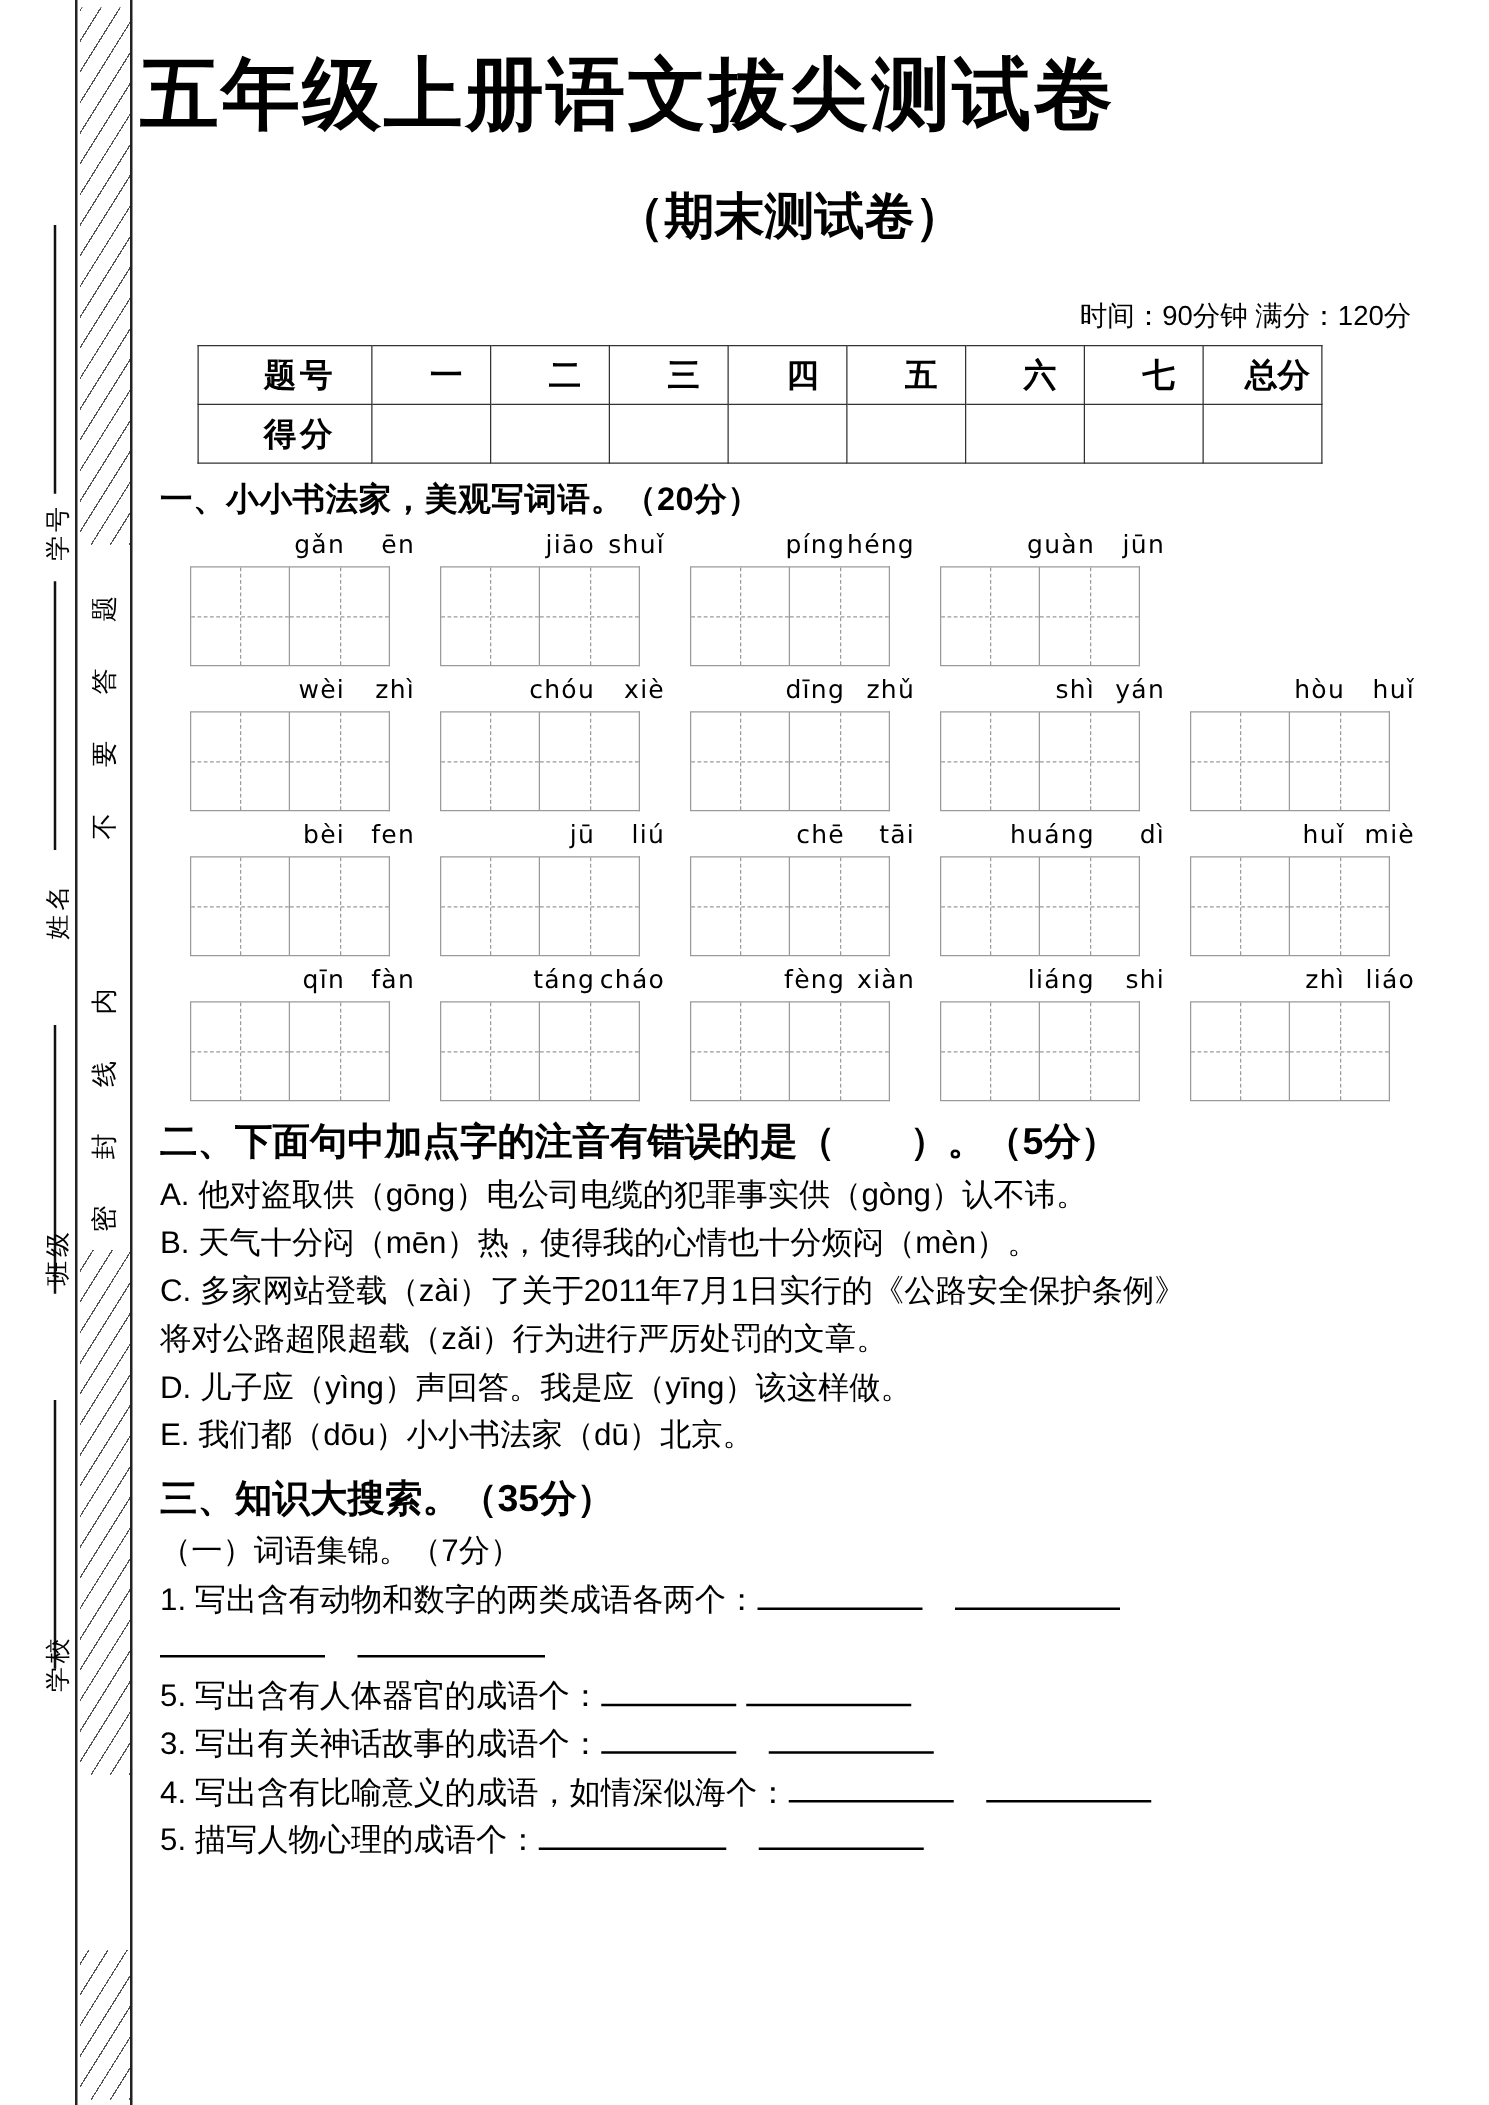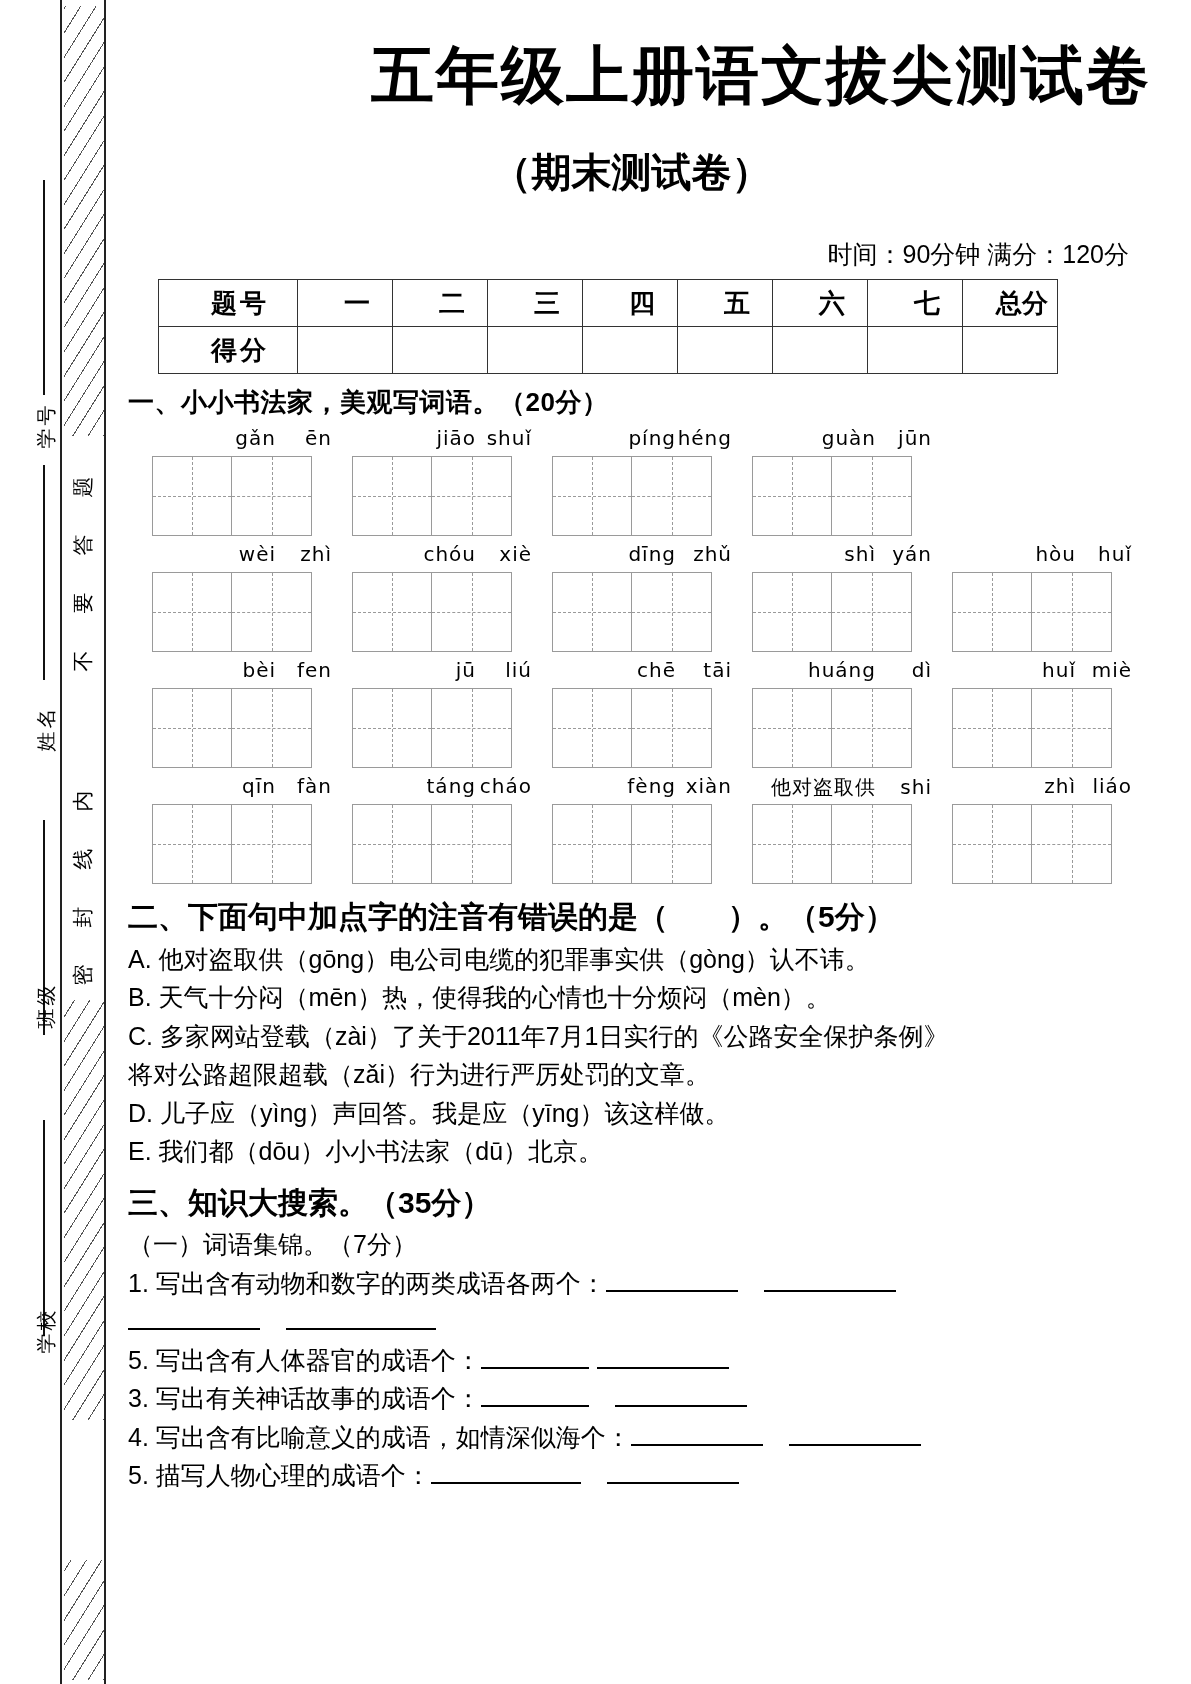--- a/index.html
+++ b/index.html
@@ -69,38 +69,38 @@
   }
 
   
   .sheet {
     position: absolute;
     left: 112px; top: 0;
     width: 1079px; height: 1684px;
   }
 
   .title {
-    text-align: right;
+    text-align: left;
     font-size: 63px;
     font-weight: bold;
     letter-spacing: 2px;
     margin: 33px 0 0 0;
     font-family: "Liberation Sans", "DejaVu Sans", sans-serif;
     padding-right: 40px;
   }
   .subtitle {
     text-align: center;
     font-size: 40px;
     font-weight: bold;
     margin-top: 26px;
     padding-right: 40px;
   }
   .meta {
     text-align: right;
-    font-size: 25px;
+    font-size: 22px;
     margin: 38px 62px 8px 0;
     font-weight: 500;
   }
 
   table.score {
     border-collapse: collapse;
     margin: 0 0 0 46px;
     width: 900px;
     table-layout: fixed;
   }
@@ -370,21 +370,21 @@
           </div>
         </div>
         <div class="word-cell">
           <div class="py"><span>fèng</span><span>xiàn</span></div>
           <div class="grid">
             <div class="cellbox"></div>
             <div class="cellbox"></div>
           </div>
         </div>
         <div class="word-cell">
-          <div class="py"><span>他对盗取供</span><span>shi</span></div>
+          <div class="py"><span>liáng</span><span>shi</span></div>
           <div class="grid">
             <div class="cellbox"></div>
             <div class="cellbox"></div>
           </div>
         </div>
         <div class="word-cell">
           <div class="py"><span>zhì</span><span>liáo</span></div>
           <div class="grid">
             <div class="cellbox"></div>
             <div class="cellbox"></div>

